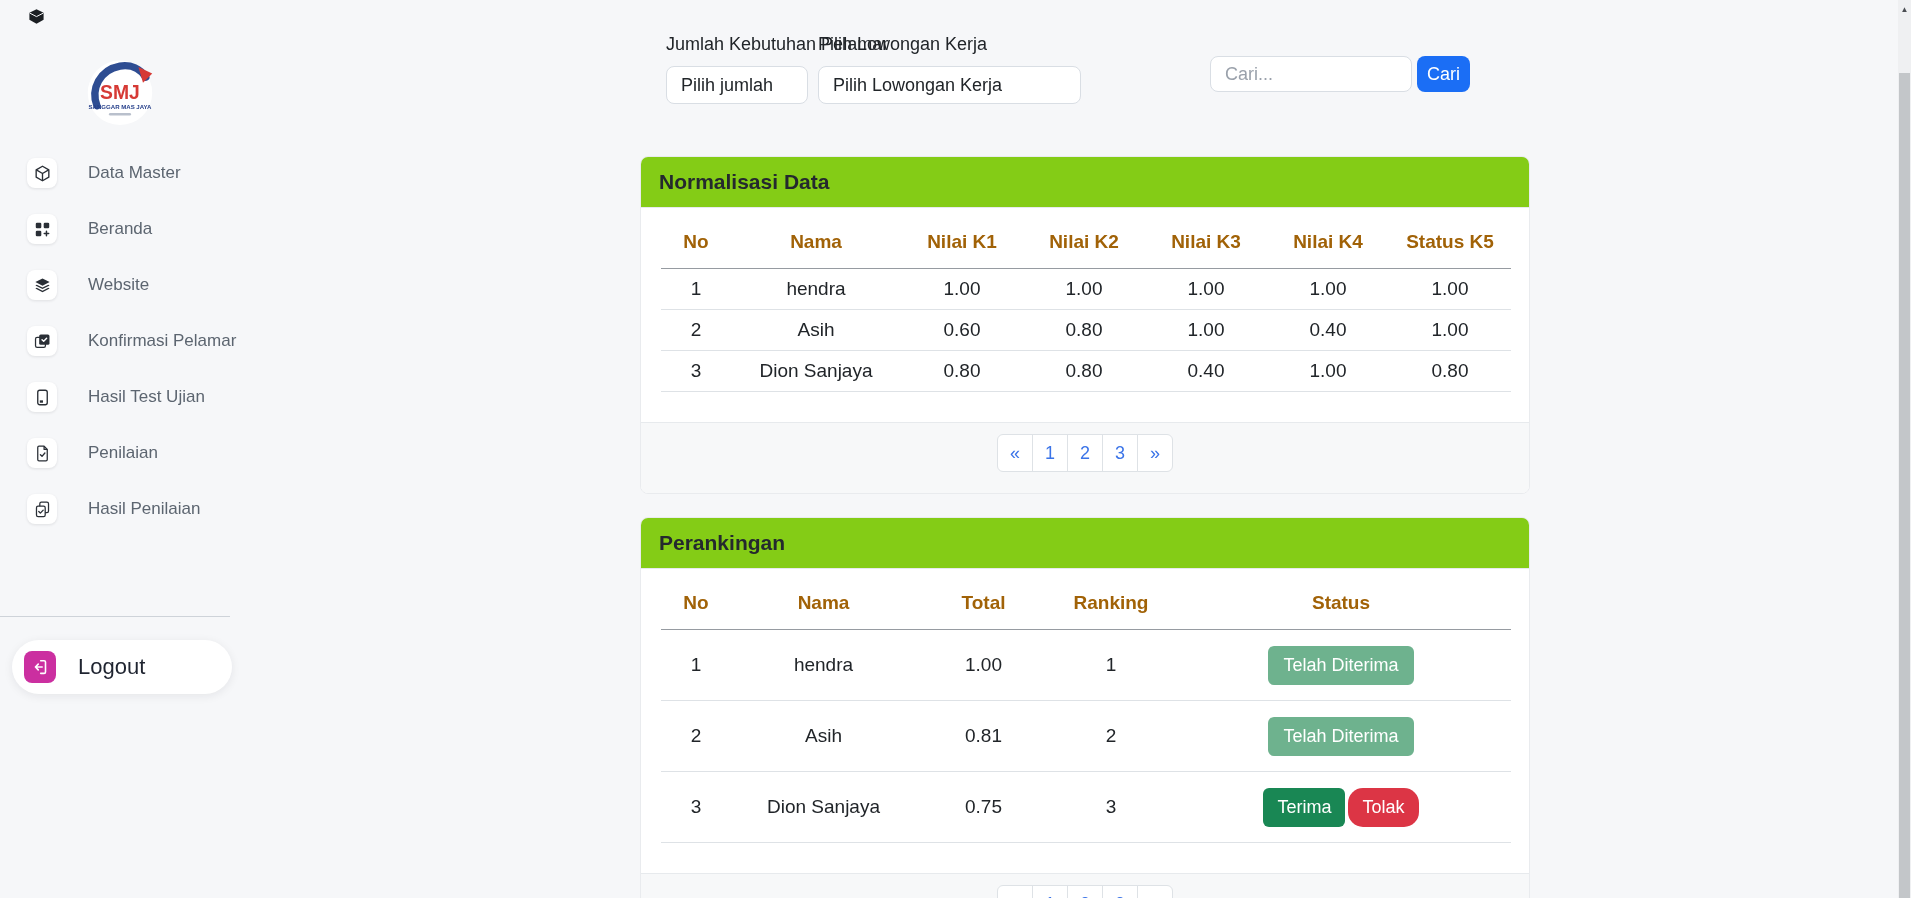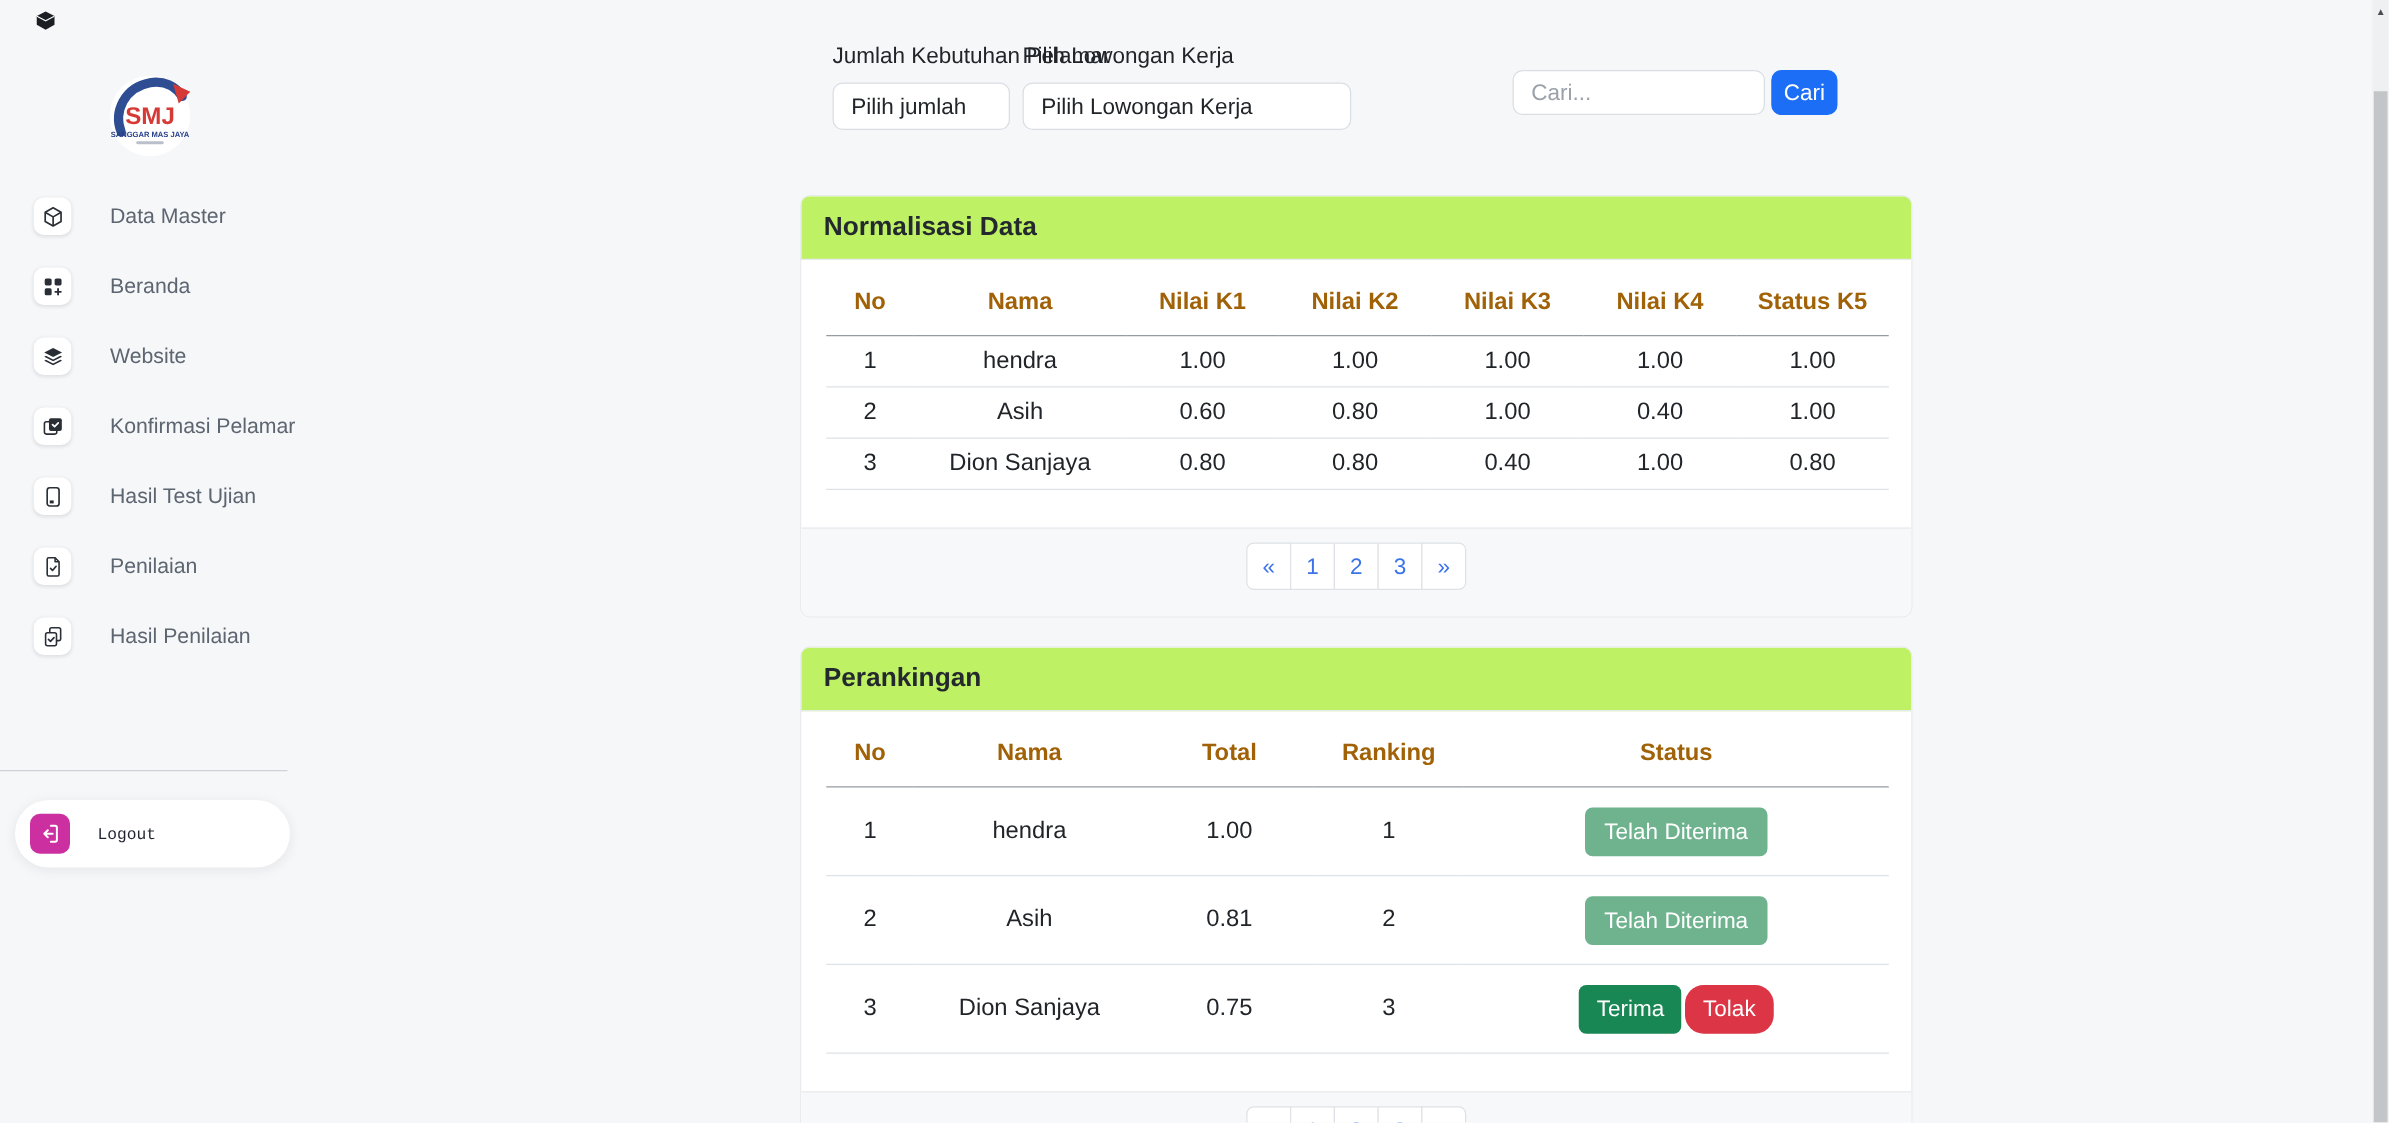--- a/index.html
+++ b/index.html
@@ -25,21 +25,21 @@
   .logo-wrap { position:absolute; left:85px; top:56px; width:70px; height:76px; }
   .side-menu { position:absolute; left:0; top:158px; width:240px; }
   .side-item { display:flex; align-items:center; height:30px; margin-bottom:26px; padding-left:27px; cursor:pointer; }
   .tile { width:30px; height:30px; background:#ffffff; border-radius:8px; box-shadow:0 1px 3px rgba(15,20,30,.1); display:flex; align-items:center; justify-content:center; flex:0 0 auto; }
   .tile svg { width:19px; height:19px; }
   .side-label { margin-left:31px; font-size:17px; color:#5c6570; }
   .side-divider { position:absolute; left:0; top:616px; width:230px; height:1px; background:#ced3d9; }
   .logout-pill { position:absolute; left:12px; top:640px; width:220px; height:54px; background:#ffffff; border-radius:27px; box-shadow:0 2px 10px rgba(20,25,40,.08); display:flex; align-items:center; padding-left:12px; cursor:pointer; }
   .logout-tile { width:32px; height:32px; border-radius:8px; background:#cb2fa0; display:flex; align-items:center; justify-content:center; }
   .logout-tile svg { width:20px; height:20px; }
-  .logout-label { margin-left:22px; font-size:13px; color:#1f2430;font-family:Liberation Mono, monospace; }
+  .logout-label { margin-left:22px; font-size:22px; color:#1f2430; }
 
   
   .main { position:absolute; left:256px; top:0; width:1658px; height:836px; }
   .main-col { position:relative; width:890px; margin:0 auto; }
 
   
   .filters { position:relative; height:156px; }
   .filter-group { position:absolute; top:34px; }
   .fg-1 { left:26px; }
   .fg-2 { left:178px; }
@@ -48,21 +48,21 @@
   .sb-1 { width:142px; }
   .sb-2 { width:263px; }
   .search-group { position:absolute; top:56px; right:60px; display:flex; gap:5px; }
   .search-input { width:202px; height:36px; border:1px solid #d9dee4; border-radius:8px; background:#fff; padding:0 14px; font-size:18px; color:#212529; font-family:"Liberation Sans",sans-serif; outline:none; }
   .search-input::placeholder { color:#9aa1ab; }
   .btn-cari { width:53px; height:36px; background:#1b6ef5; color:#fff; border:none; border-radius:8px; font-size:18px; font-family:"Liberation Sans",sans-serif; cursor:pointer; }
 
   
   .card { background:#ffffff; border:1px solid #e9ebee; border-radius:8px; overflow:hidden; }
   .card + .card { margin-top:23px; }
-  .card-header { background:#bef264; border-bottom:1px solid #e7eaed; padding:13px 18px; }
+  .card-header { background:#84cc16; border-bottom:1px solid #e7eaed; padding:13px 18px; }
   .card-title { font-size:21px; font-weight:600; color:#24292e; }
   .card-body { padding:8px 20px 30px 20px; }
   table { width:100%; border-collapse:collapse; table-layout:fixed; }
   th { font-size:19px; font-weight:700; color:#a16207; text-align:center; padding:15px 6px; border-bottom:1px solid #969ba1; }
   td { font-size:19px; color:#212529; text-align:center; padding:9px 6px; border-bottom:1px solid #dee2e6; }
   .t-norm td { height:40px; }
   .t-rank td { height:71px; }
   .card-footer { background:#f7f8f9; border-top:1px solid #e7eaed; padding:11px 0 21px 0; display:flex; justify-content:center; }
 
   

